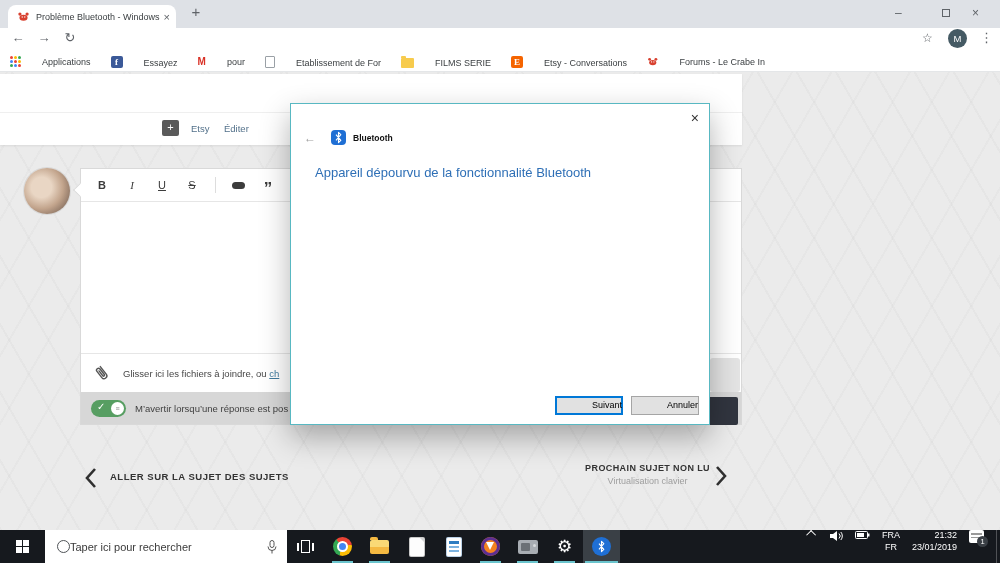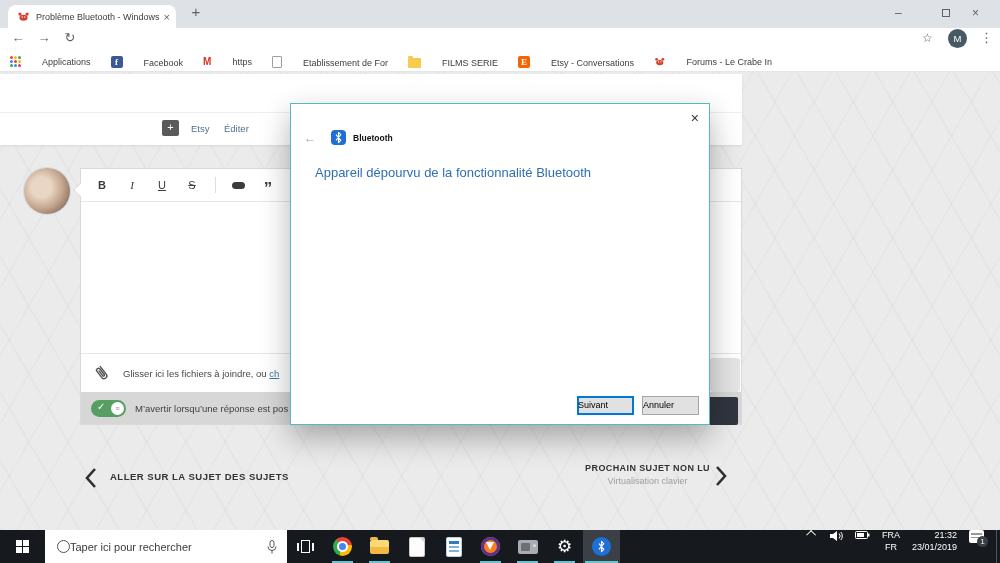--- a/index.html
+++ b/index.html
@@ -85,21 +85,21 @@
   .dialog{position:absolute;left:290px;top:103px;width:420px;height:322px;background:#fff;border:1px solid #58b8c2;box-shadow:0 12px 28px rgba(0,0,0,.3);z-index:50}
   .dlg-close{position:absolute;right:10px;top:6px;font-size:14px;color:#333}
   .dlg-header{position:absolute;left:13px;top:26px;display:flex;align-items:center}
   .dlg-back{color:#9e9e9e;font-size:12px}
   .bt-badge{width:15px;height:15px;border-radius:4px;background:#1f6fd4;margin-left:15px;display:flex;align-items:center;justify-content:center}
   .dlg-app{font-size:8.5px;font-weight:bold;color:#111;margin-left:7px}
   .dlg-heading{position:absolute;left:24px;top:61px;font-size:13px;color:#2e6fb6}
   .dlg-body{position:absolute;left:24px;top:90px;font-size:8.6px;color:#1a1a1a;line-height:1.6}
   .dlg-body span{display:block;white-space:nowrap}
   .dlg-footer{position:absolute;right:10px;bottom:9px;display:flex;gap:8px}
-  .wbtn{width:57px;height:19px;font-size:9px;color:#000;background:#e1e1e1;text-align:left;line-height:17px}
+  .wbtn{width:68px;height:19px;font-size:9px;color:#000;background:#e1e1e1;text-align:right;line-height:17px}
   .wbtn.primary{border:1px solid #0078d7;box-shadow:inset 0 0 0 1px #0078d7;background:#e3eefb00;background:#e1e1e1}
   .wbtn.normal{border:1px solid #a5a5a5}
 
   
   .taskbar{position:absolute;left:0;top:530px;width:1000px;height:33px;background:#16191e;z-index:100;display:flex;align-items:center}
   .startbtn{width:45px;height:33px;display:flex;align-items:center;justify-content:center}
   .winlogo{display:grid;grid-template-columns:6px 6px;grid-template-rows:6px 6px;gap:1px}
   .winlogo i{background:#fff}
   .searchbox{width:242px;height:33px;background:#fff;display:flex;align-items:center;position:relative}
   .cortana{width:13px;height:13px;border:1.5px solid #4f5357;border-radius:50%;margin-left:12px}
@@ -183,25 +183,25 @@
           <i style="left:4px;top:4px;background:#ea4335"></i>
           <i style="left:8px;top:4px;background:#fbbc05"></i>
         <i style="left:0;top:8px;background:#34a853"></i>
           <i style="left:4px;top:8px;background:#4285f4"></i>
           <i style="left:8px;top:8px;background:#ea4335"></i>
       </span>
       <span class="lbl">Applications</span>
     </div>
     <div class="bm">
       <span class="bm-fb">f</span>
-      <span class="lbl">Facebook</span>
+      <span class="lbl">Essayez</span>
     </div>
     <div class="bm">
       <span class="bm-gm">M</span>
-      <span class="lbl">https</span>
+      <span class="lbl">pour</span>
     </div>
     <div class="bm">
       <span class="bm-page"></span>
       <span class="lbl">Etablissement de For</span>
     </div>
     <div class="bm">
       <span class="bm-folder"></span>
       <span class="lbl">FILMS SERIE</span>
     </div>
     <div class="bm">

